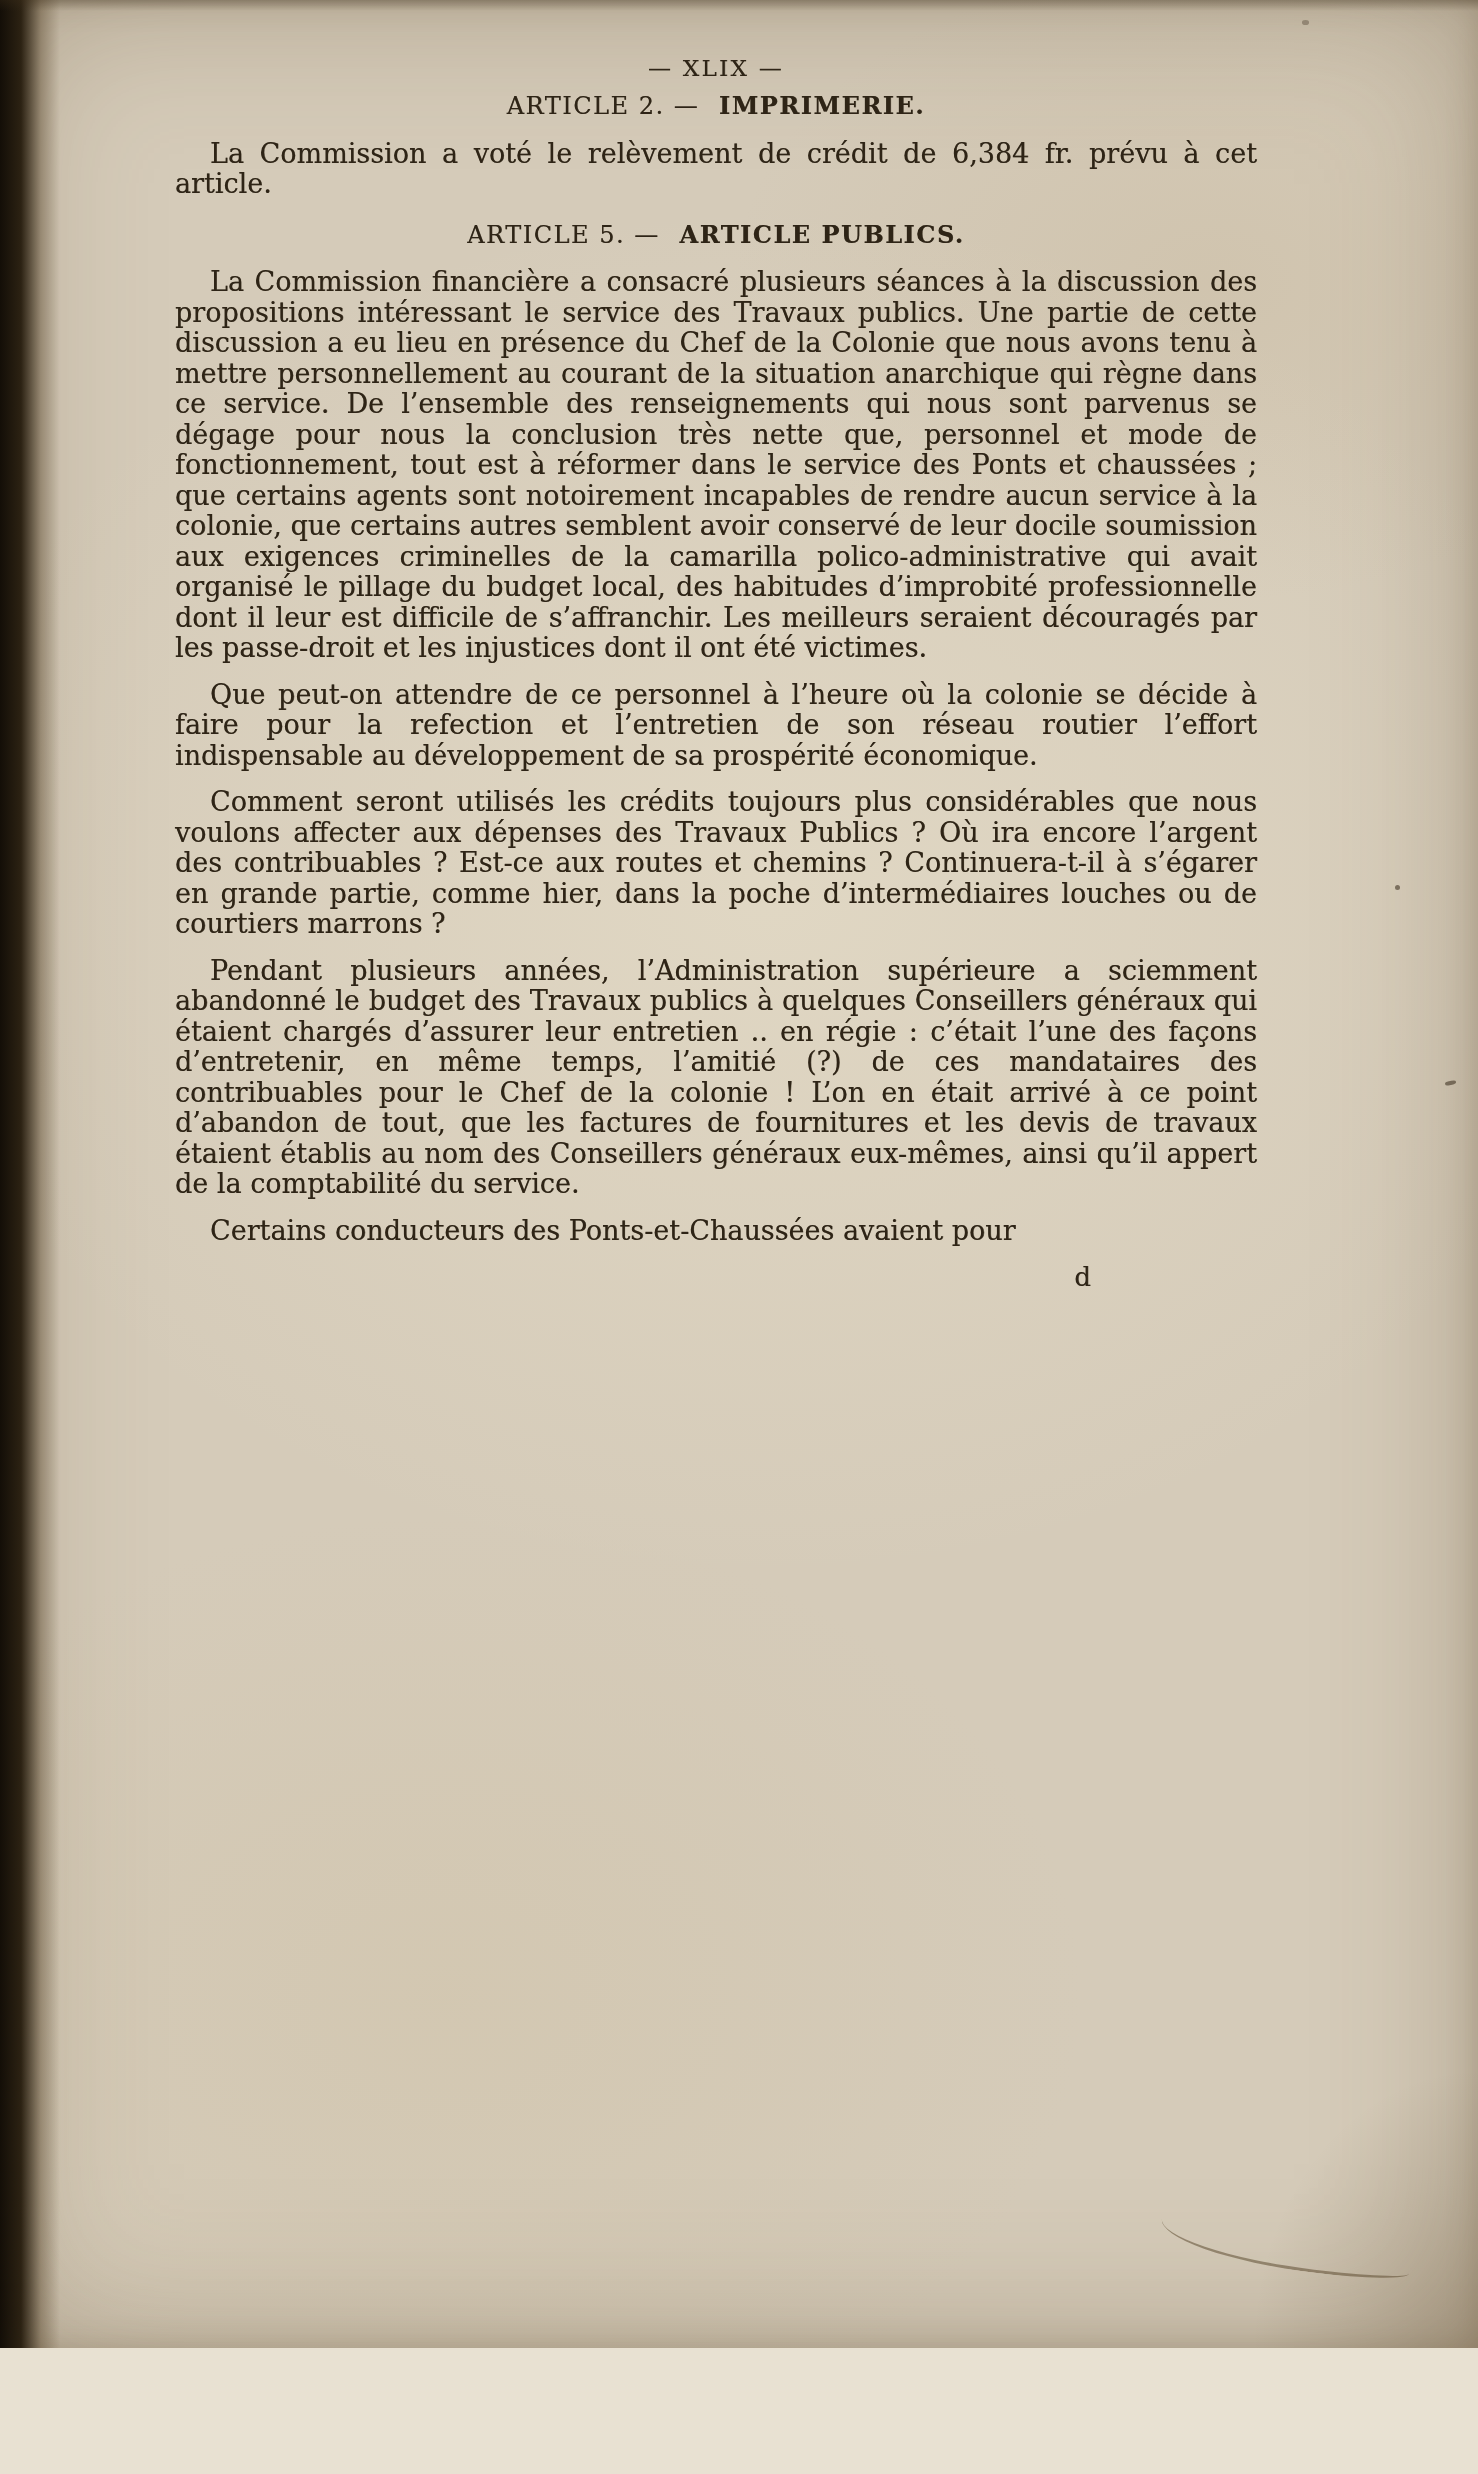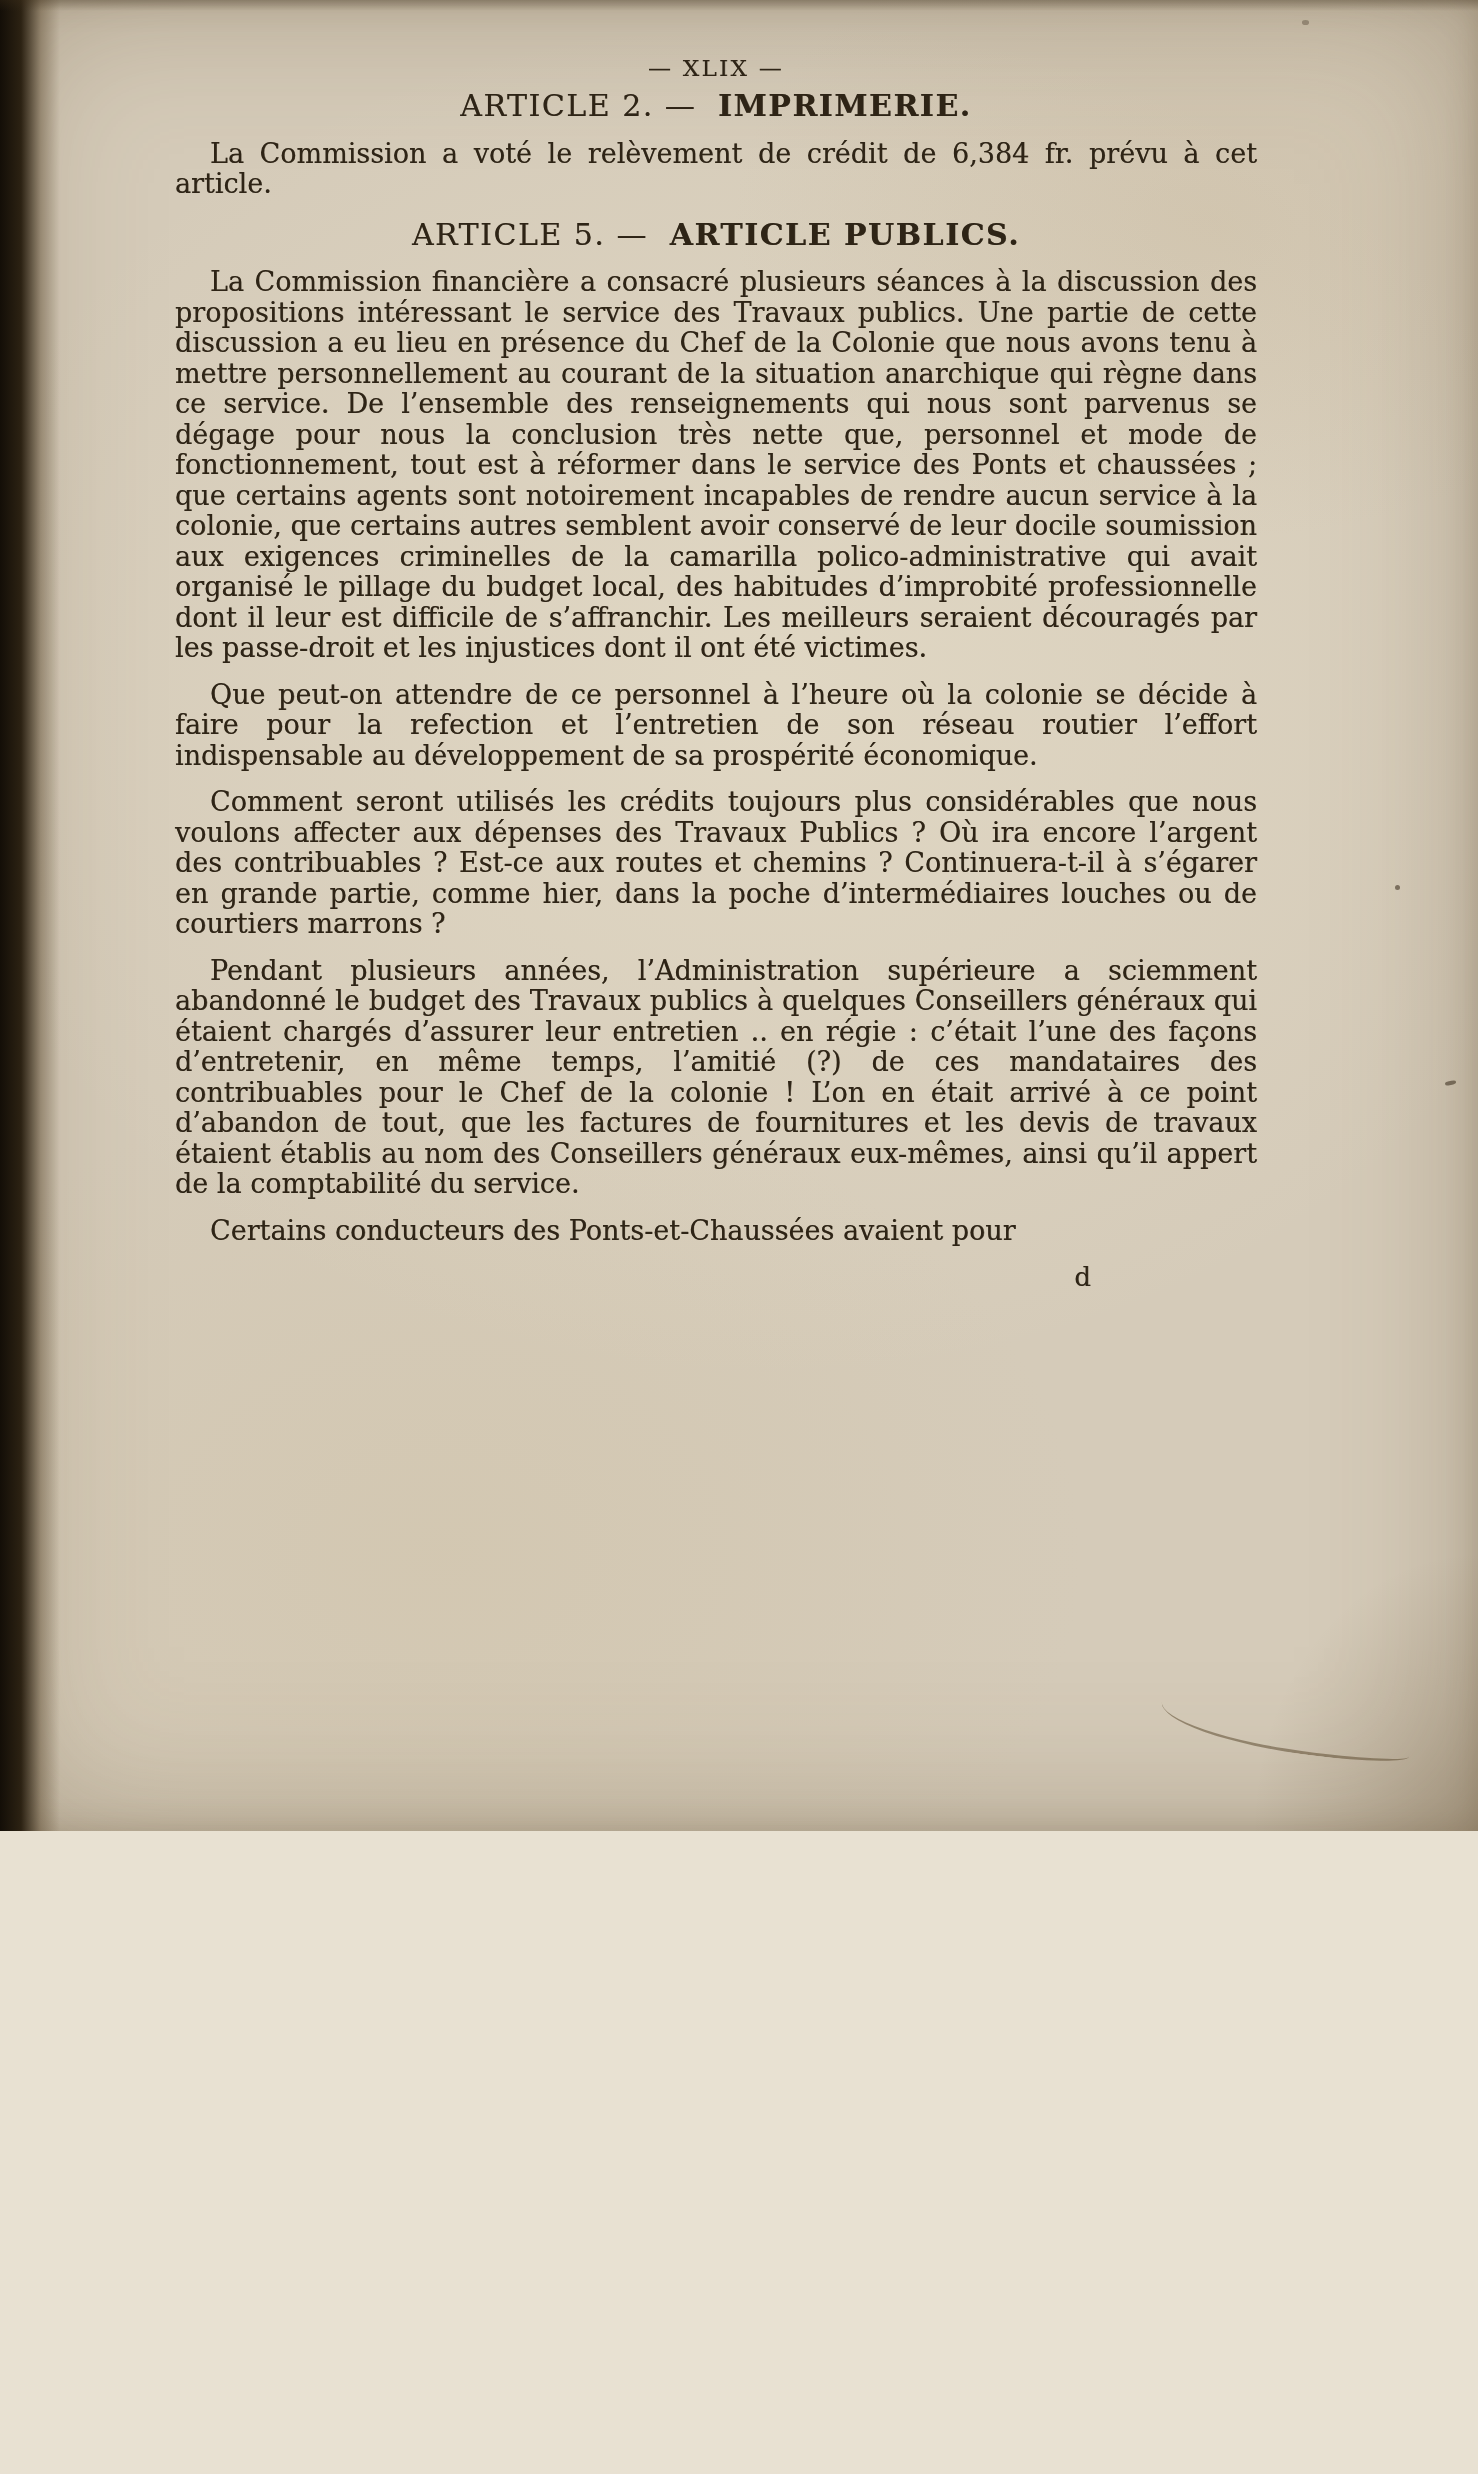--- a/index.html
+++ b/index.html
@@ -9,21 +9,21 @@
   body {
     width: 1478px;
     height: 2475px;
     overflow: hidden;
     background: #e8e1d2;
     font-family: "DejaVu Serif", "Liberation Serif", serif;
   }
   .page {
     position: relative;
     width: 1478px;
-    height: 1831px;
+    height: 2348px;
     background:
       radial-gradient(687px 458px at 82% 12%, rgba(190,170,135,0.22), transparent 70%),
       radial-gradient(916px 687px at 30% 85%, rgba(205,190,158,0.28), transparent 70%),
       radial-gradient(1145px 916px at 52% 38%, rgba(238,230,208,0.45), transparent 75%),
       #d5cbb9;
     box-shadow: inset 0 0 153px rgba(92,72,44,0.35), inset 0 0 30.5px rgba(92,72,44,0.25);
     overflow: hidden;
   }
   .binding-edge {
     position: absolute;
@@ -54,21 +54,21 @@
   }
   .page-number {
     text-align: center;
     font-size: 23px;
     letter-spacing: 2.3px;
     margin-bottom: 7.6px;
   }
   .article-heading {
     margin: 20px 0 17px 0;
     text-align: center;
-    font-size: 30px;
+    font-size: 24px;
     font-weight: normal;
     letter-spacing: 1.5px;
   }
   .art-label {
     font-variant: small-caps;
     letter-spacing: 1.5px;
     margin-right: 10.7px;
   }
   .art-title {
     font-weight: bold;

